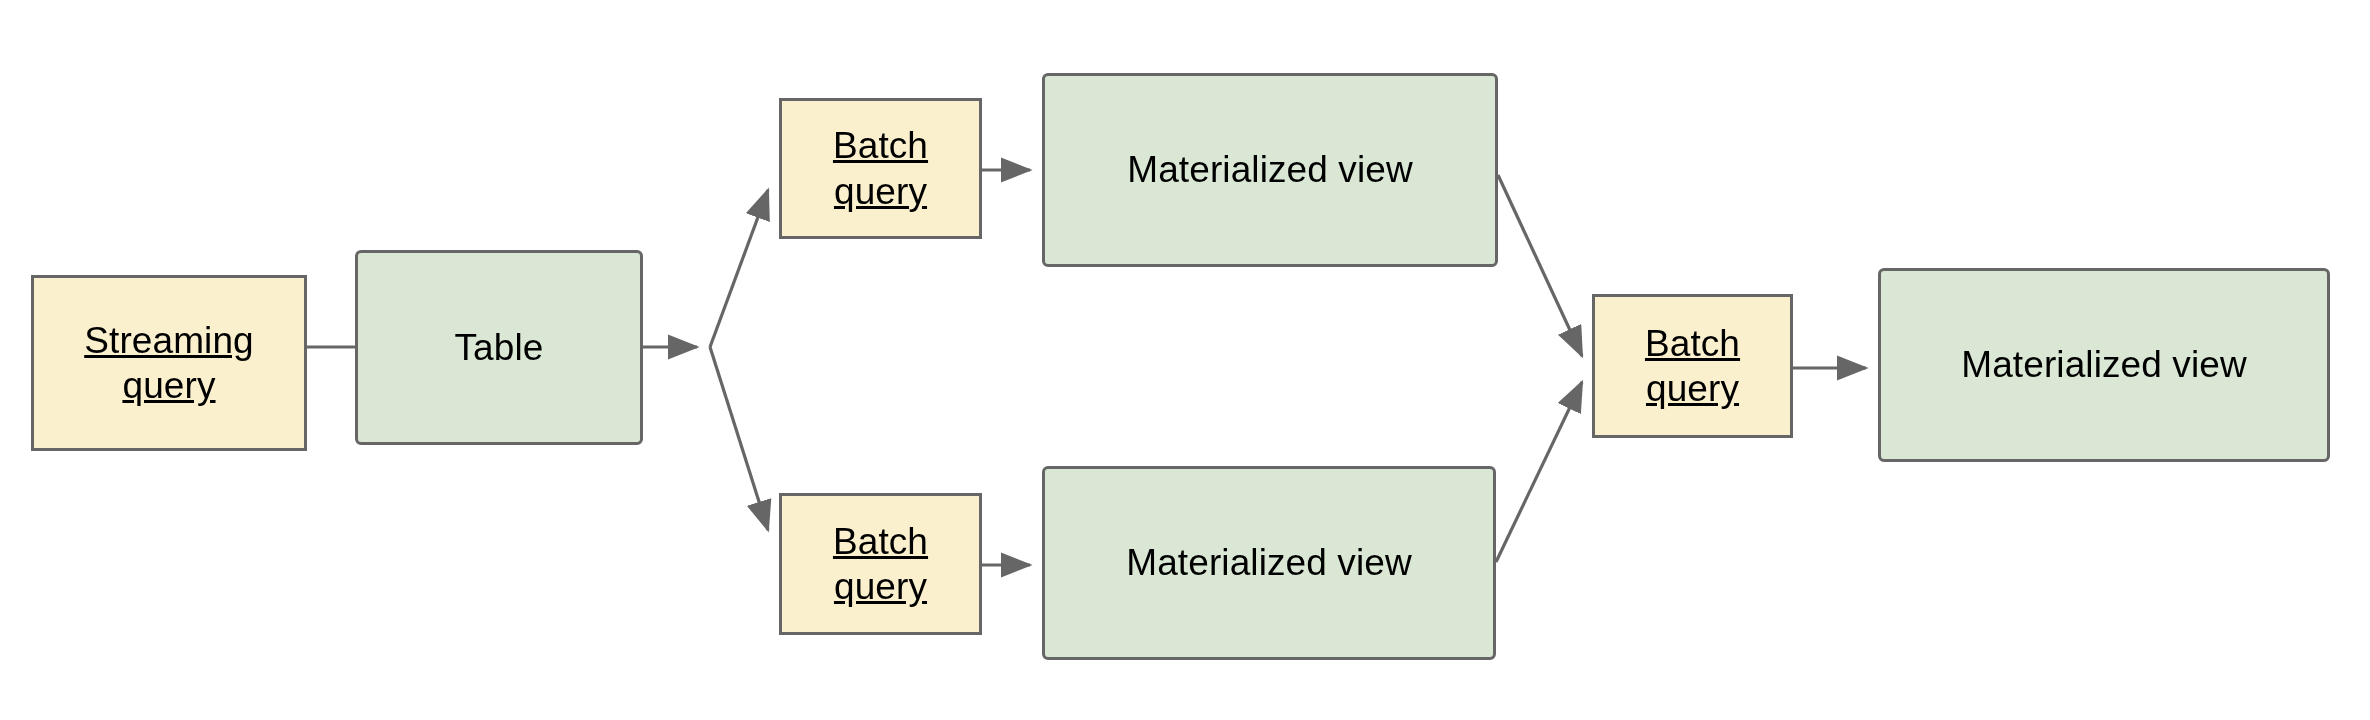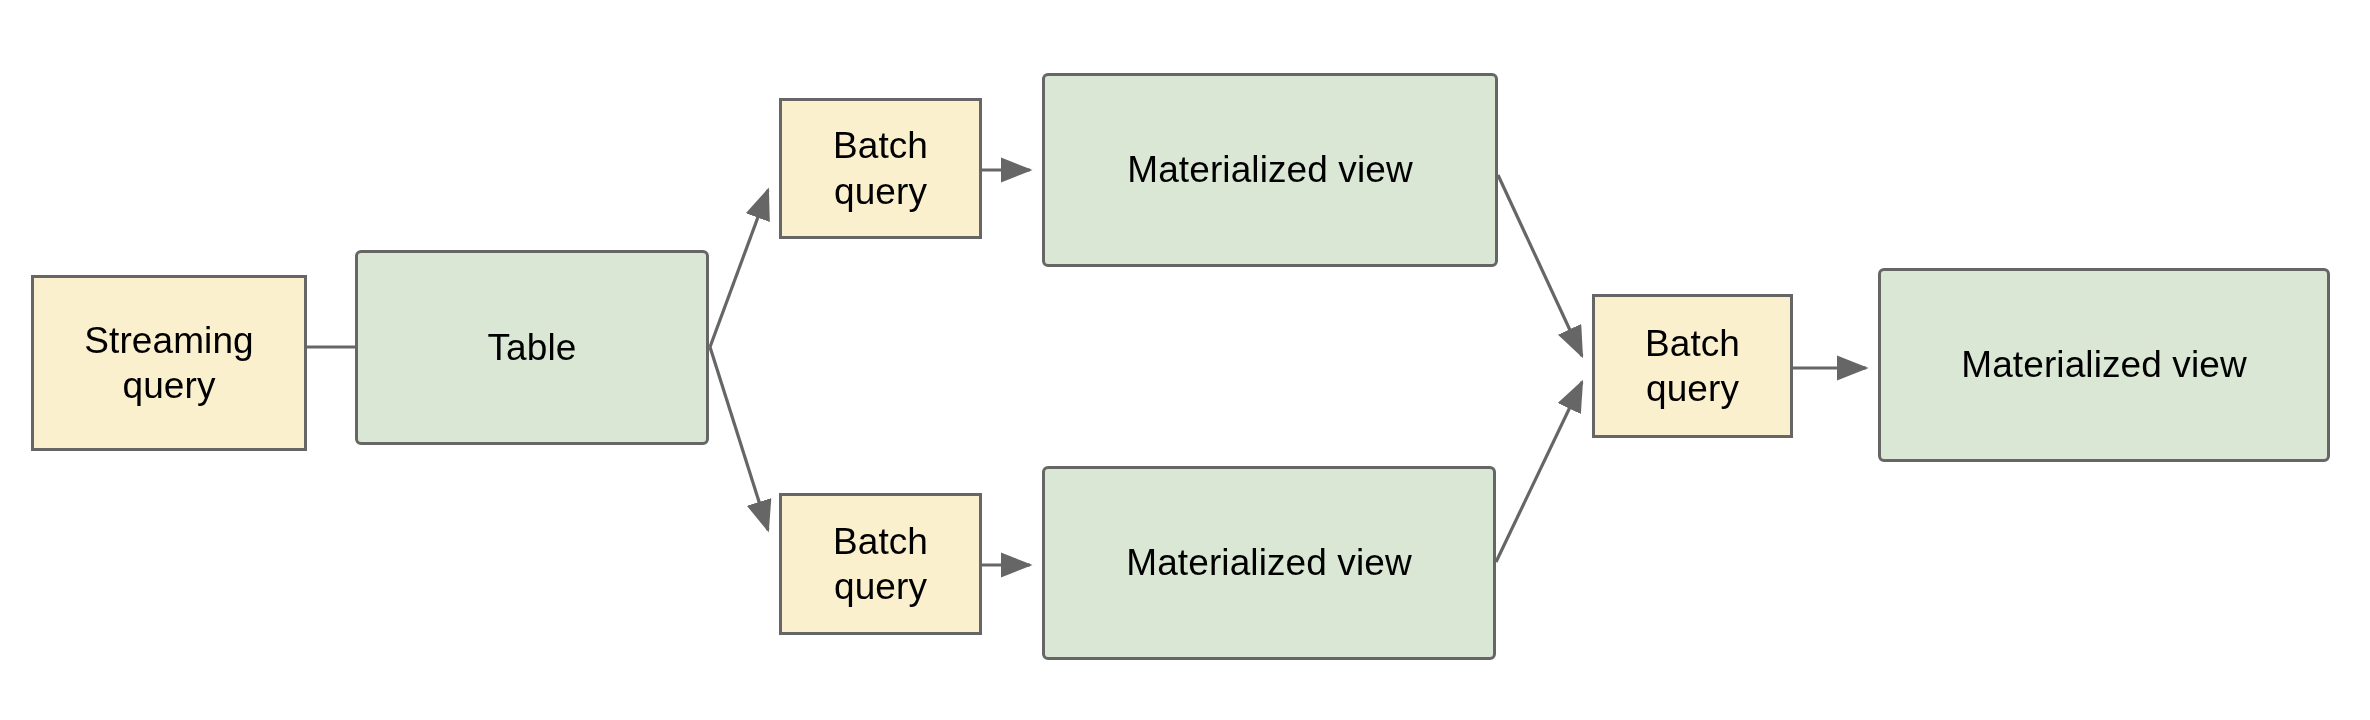--- a/index.html
+++ b/index.html
@@ -38,20 +38,21 @@
     font-size: 37px;
     line-height: 1.22;
     letter-spacing: 0.1px;
     border: 3px solid #666666;
     white-space: pre-line;
     z-index: 2;
   }
   .node-process {
     background: #fbf0cd;
     border-radius: 0;
+    text-decoration: underline;
   }
   .node-store {
     background: #d9e7d4;
     border-radius: 6px;
   }
 </style>
 </head>
 <body>
 
 <div id="diagram-canvas">
@@ -70,21 +71,21 @@
         <path d="M 982 565 L 1030 565"></path>
         <path d="M 1498 175 L 1582 356"></path>
         <path d="M 1496 562 L 1582 382"></path>
         <path d="M 1793 368 L 1866 368"></path>
       </g>
   </svg>
 
   <div class="node node-process" style="left: 31px; top: 275px; width: 276px; height: 176px;">Streaming
 query</div>
 
-  <div class="node node-store" style="left: 355px; top: 250px; width: 354px; height: 195px;">Table</div>
+  <div class="node node-store" style="left: 355px; top: 250px; width: 288px; height: 195px;">Table</div>
 
   <div class="node node-process" style="left: 779px; top: 98px; width: 203px; height: 141px;">Batch
 query</div>
 
   <div class="node node-store" style="left: 1042px; top: 73px; width: 456px; height: 194px;">Materialized view</div>
 
   <div class="node node-process" style="left: 779px; top: 493px; width: 203px; height: 142px;">Batch
 query</div>
 
   <div class="node node-store" style="left: 1042px; top: 466px; width: 454px; height: 194px;">Materialized view</div>

